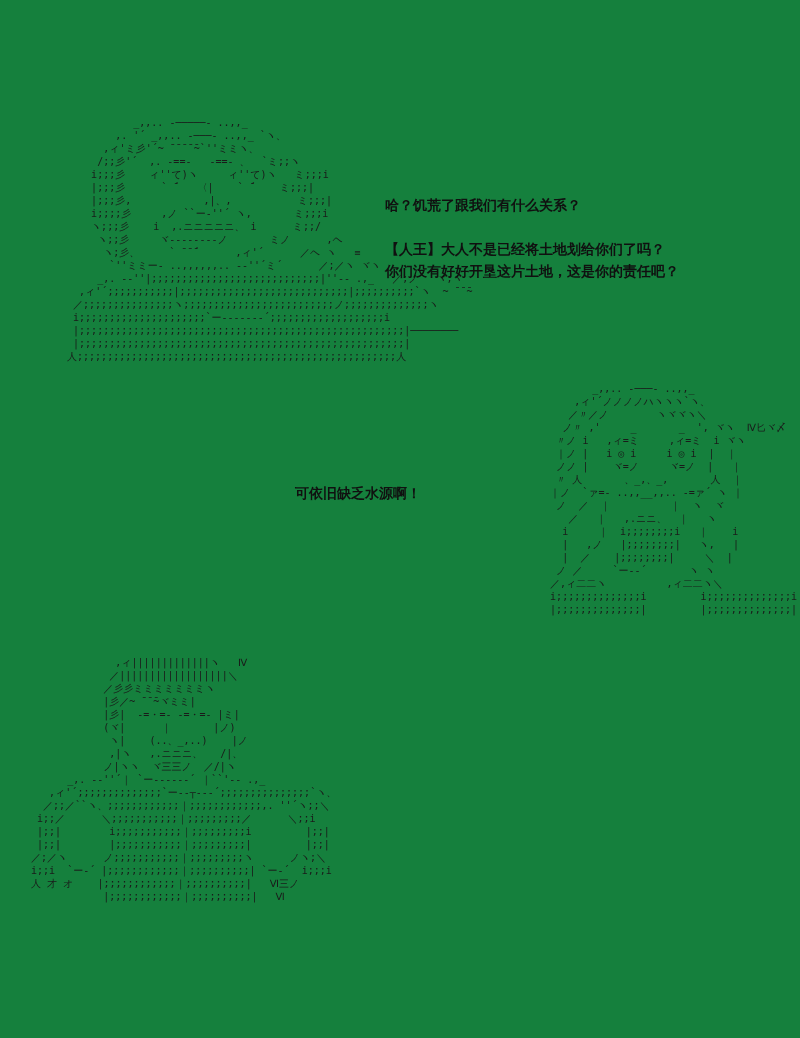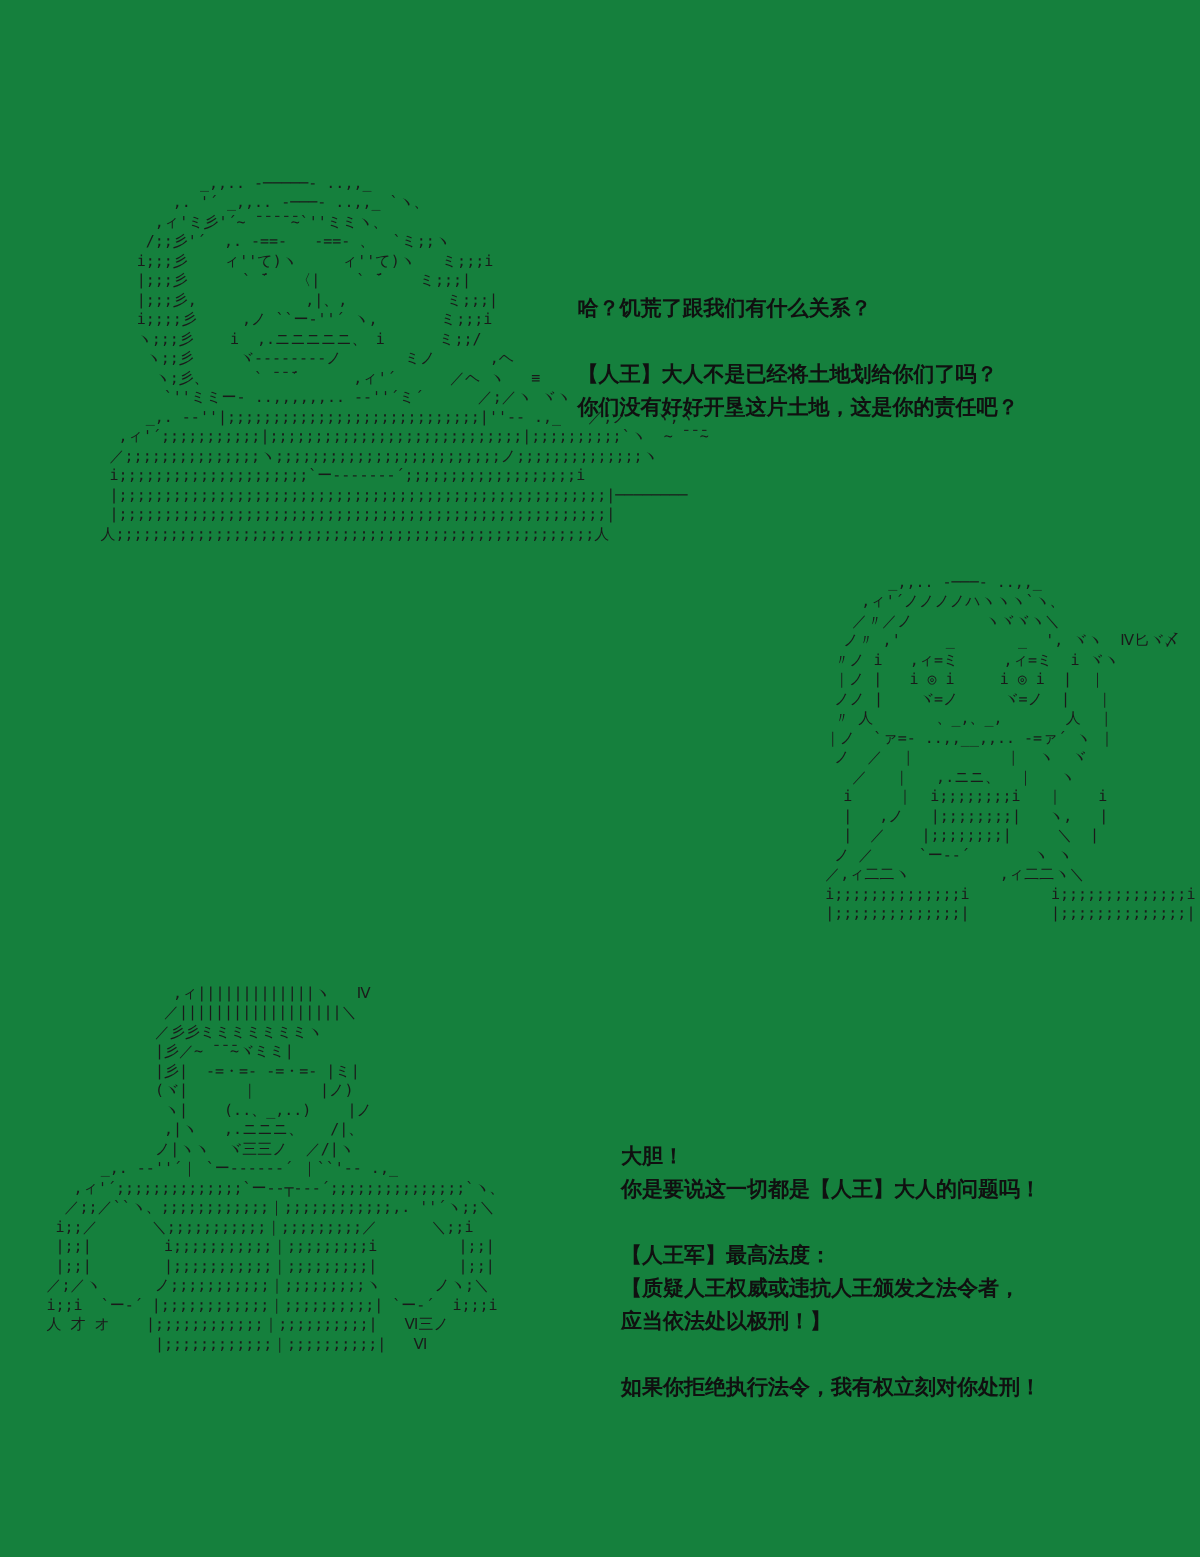--- a/index.html
+++ b/index.html
@@ -81,20 +81,21 @@
         ／   ｜   ,.ニニ、  ｜   ヽ
        i     ｜  i;;;;;;;;i   ｜    i
        |   ,ノ   |;;;;;;;;|   ヽ,   |
        |  ／    |;;;;;;;;|     ＼  |
       ノ ／     `ー‐‐´       ヽ ヽ
      ／,ィ二二ヽ          ,ィ二二ヽ＼
      i;;;;;;;;;;;;;;i         i;;;;;;;;;;;;;;i
      |;;;;;;;;;;;;;;|         |;;;;;;;;;;;;;;|</pre>
 
   <div class="dialogue right" style="right:379px; top:460px;">
+    <div class="heading">可依旧缺乏水源啊！</div>
   </div>
 
   <pre class="aa" style="left:25px; top:656px;">               ,ィ|||||||||||||ヽ   Ⅳ
               ／||||||||||||||||||＼
              ／彡彡ミミミミミミミヽ
              |彡／~ ̄ ̄ ̄~ヾミミ|
              |彡|  ‐=・=‐ ‐=・=‐ |ミ|
              (ヾ|      ｜       |ノ)
               ヽ|    (..、_,..)    |ノ
               ,|ヽ   ,.ニニニ、   /|、
@@ -103,22 +104,14 @@
     ,ィ'´;;;;;;;;;;;;;;`ー--┬--‐´;;;;;;;;;;;;;;;`ヽ、
    ／;;／``ヽ、;;;;;;;;;;;;｜;;;;;;;;;;;;,. ''´ヽ;;＼
   i;;／      ＼;;;;;;;;;;;｜;;;;;;;;;／      ＼;;i
   |;;|        i;;;;;;;;;;;｜;;;;;;;;;i         |;;|
   |;;|        |;;;;;;;;;;;｜;;;;;;;;;|         |;;|
  ／;／ヽ      ノ;;;;;;;;;;;｜;;;;;;;;;ヽ      ノヽ;＼
  i;;i  `ー‐´ |;;;;;;;;;;;;｜;;;;;;;;;;| `ー‐´  i;;;i
  人 才 オ    |;;;;;;;;;;;;｜;;;;;;;;;;|   Ⅵ三ノ
              |;;;;;;;;;;;;｜;;;;;;;;;;|   Ⅵ</pre>
 
-  <div class="dialogue" style="left:414px; top:759px;">大胆！
-你是要说这一切都是【人王】大人的问题吗！
-
-【人王军】最高法度：
-【质疑人王权威或违抗人王颁发之法令者，
-应当依法处以极刑！】
-
-如果你拒绝执行法令，我有权立刻对你处刑！</div>
 
 </div>
 
 </body></html>

